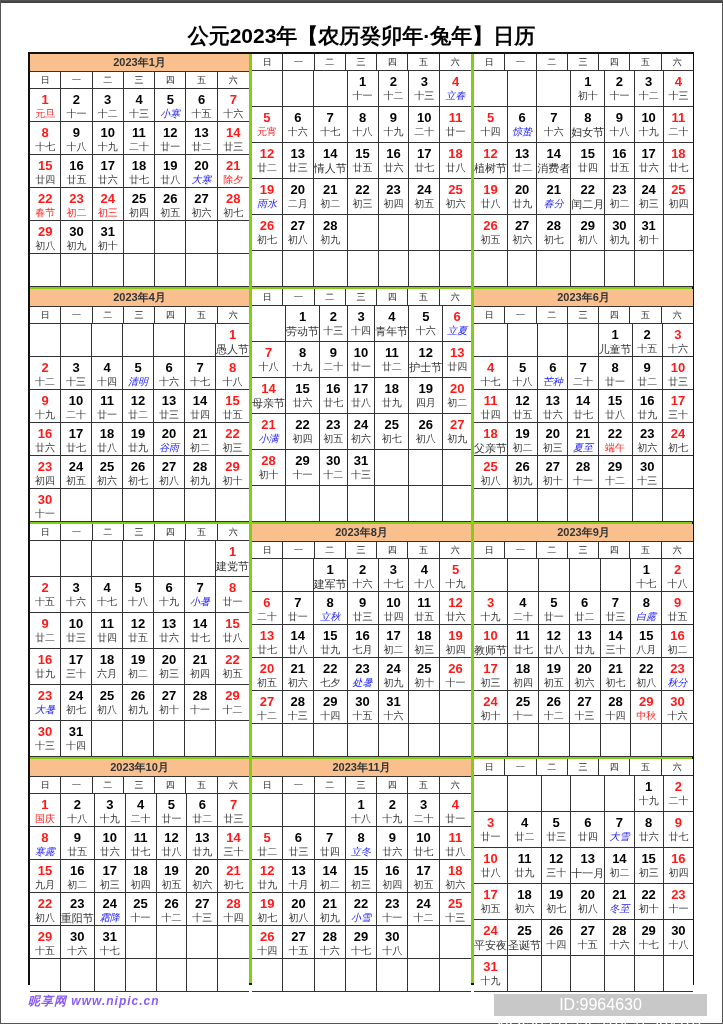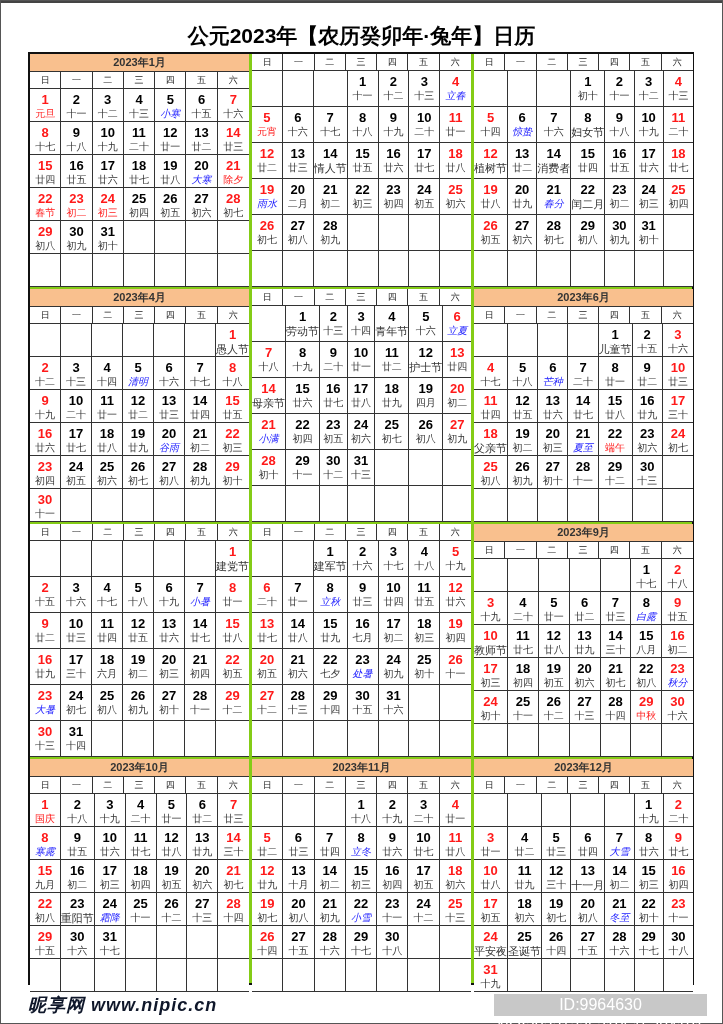--- a/index.html
+++ b/index.html
@@ -21,21 +21,21 @@
   .days { display:grid; grid-template-columns:repeat(7, 1fr); grid-auto-rows:1fr; flex:1; }
   .cell { border-right:1px solid #333; border-bottom:1px solid #333; text-align:center;
           display:flex; flex-direction:column; align-items:center; justify-content:flex-start; padding-top:3px; box-sizing:border-box; }
   .cell:nth-child(7n) { border-right:none; }
   .num { font-size:13px; font-weight:bold; color:#000; line-height:15px; }
   .num.red { color:#ff1a1a; }
   .lunar { font-size:10px; color:#333; line-height:14px; white-space:nowrap; }
   .lunar.small { font-size:11px; }
   .lunar.hol { color:#ff2020; }
   .lunar.term { color:#1a1aff;font-style:italic; }
-  .watermark-left { position:absolute; left:28px; top:993px; font-size:18px; color:#0f172a;
+  .watermark-left { position:absolute; left:28px; top:993px; font-size:12px; color:#8b5cf6;
                     font-style:italic; font-weight:bold; letter-spacing:1px; }
   .watermark-right { position:absolute; left:494px; top:994px; width:213px; height:22px; background:#c8c8c8;
                      color:#fff; font-size:16px; line-height:22px; text-align:center; }
 </style>
 </head>
 <body>
 
 <div class="topbar"></div>
 <div class="frame"></div>
 
@@ -1060,20 +1060,21 @@
           <div class="lunar">十四</div>
         </div>
         <div class="cell"></div>
         <div class="cell"></div>
         <div class="cell"></div>
         <div class="cell"></div>
         <div class="cell"></div>
       </div>
     </div>
     <div class="month">
+      <div class="mhead">2023年8月</div>
       <div class="wk">
         <span>日</span>
         <span>一</span>
         <span>二</span>
         <span>三</span>
         <span>四</span>
         <span>五</span>
         <span>六</span>
       </div>
       <div class="days">
@@ -1649,21 +1650,20 @@
         <div class="cell"></div>
         <div class="cell"></div>
         <div class="cell"></div>
         <div class="cell"></div>
         <div class="cell"></div>
         <div class="cell"></div>
         <div class="cell"></div>
       </div>
     </div>
     <div class="month">
-      <div class="mhead">2023年12月</div>
       <div class="wk">
         <span>日</span>
         <span>一</span>
         <span>二</span>
         <span>三</span>
         <span>四</span>
         <span>五</span>
         <span>六</span>
       </div>
       <div class="days">

